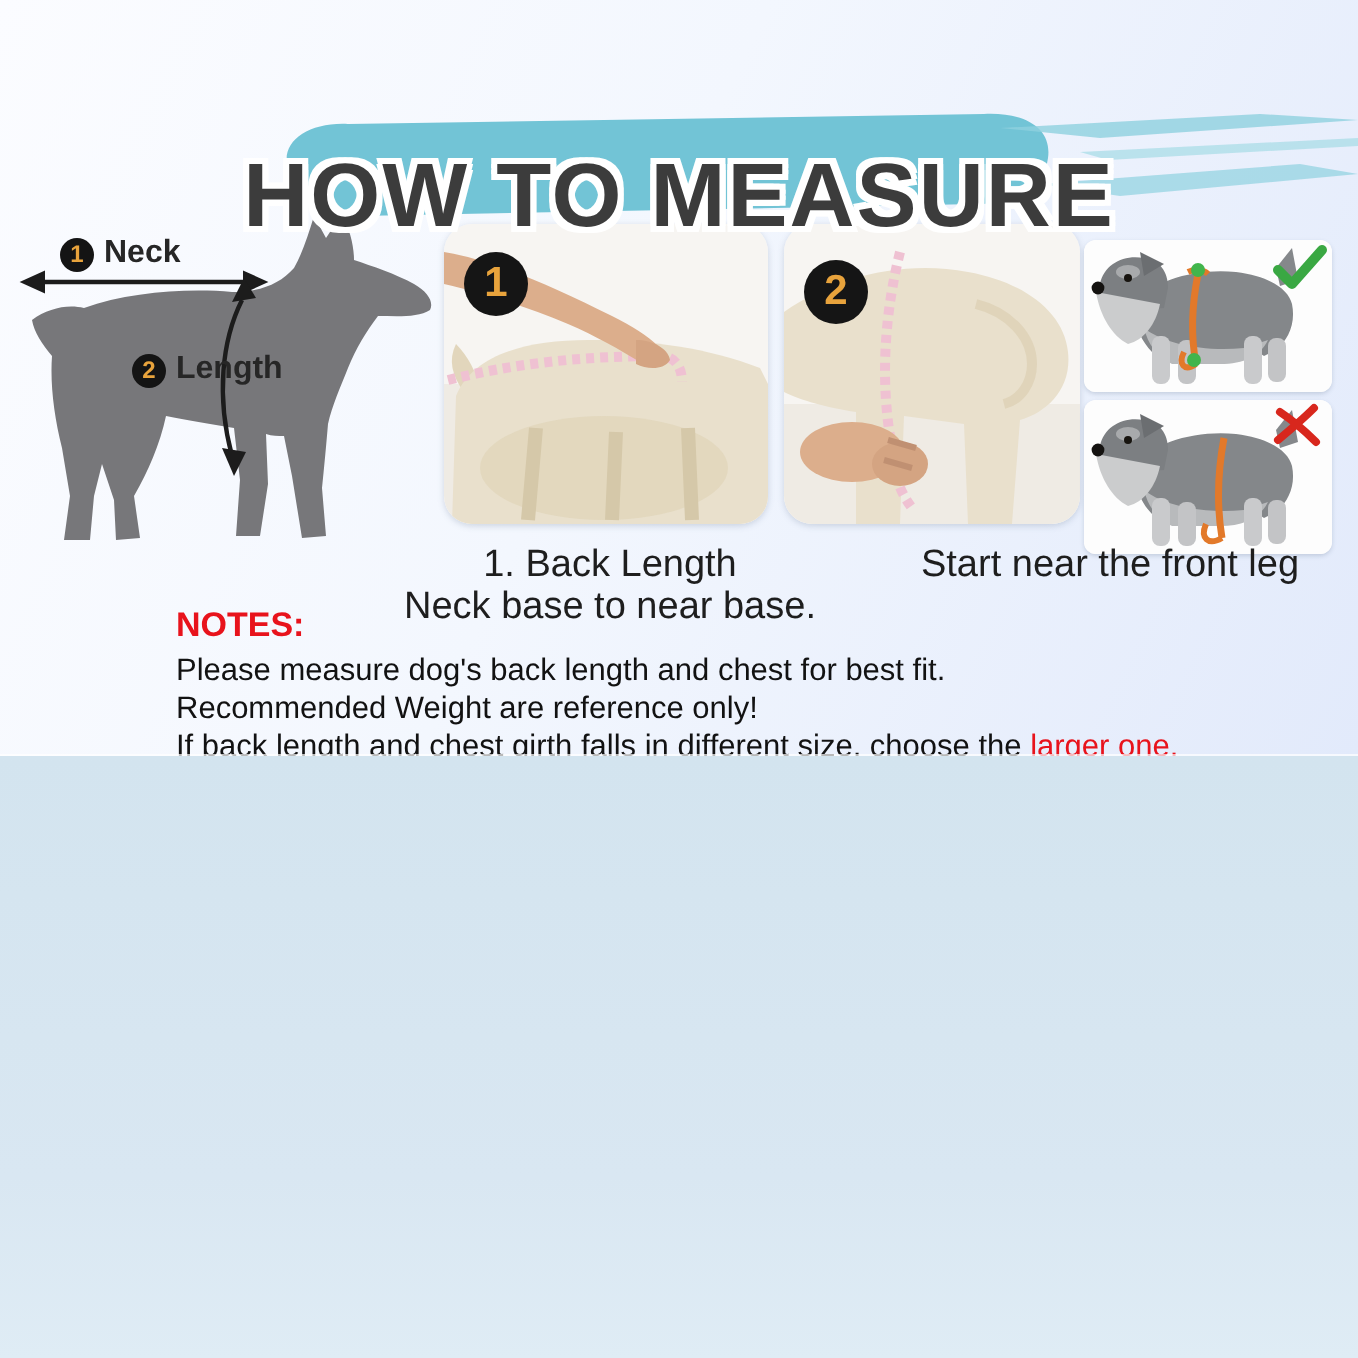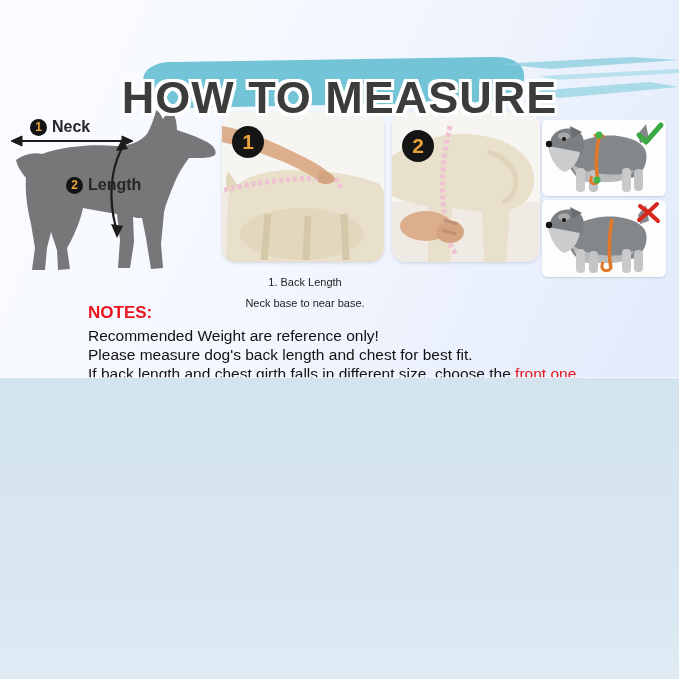--- a/index.html
+++ b/index.html
@@ -24,21 +24,21 @@
     font-size:16px;font-weight:700;color:#262626;z-index:2;}
   .num-badge{width:17px;height:17px;border-radius:50%;background:#141414;color:#e8a33c;
     font-size:12px;font-weight:800;display:flex;align-items:center;justify-content:center;}
   
   .photo{position:absolute;border-radius:14px;overflow:hidden;
     box-shadow:0 1px 3px rgba(90,110,140,.25);}
   .photo svg{display:block;}
   .photo-badge{position:absolute;width:32px;height:32px;border-radius:50%;background:#151515;
     color:#e8a33c;font-weight:800;font-size:21px;display:flex;align-items:center;
     justify-content:center;z-index:2;}
-  .caption{position:absolute;width:210px;text-align:center;font-size:11px;
+  .caption{position:absolute;width:210px;text-align:center;font-size:19px;
     line-height:21px;color:#1e1e1e;}
   
   .fit-card{position:absolute;border-radius:6px;overflow:hidden;background:#fdfdfd;
     box-shadow:0 1px 2px rgba(90,110,140,.25);}
   
   .notes{position:absolute;left:88px;top:303px;}
   .notes-heading{color:#e8131c;font-weight:700;font-size:17px;margin-bottom:3px;}
   .notes-line{font-size:15.5px;color:#121212;line-height:19px;}
   .notes-highlight{color:#e8131c;}
 </style>
@@ -170,27 +170,28 @@
           <path d="M98,6 C104,10 110,15 116,21 M115,4 C109,10 103,15 97,20" stroke="#d8271d" stroke-width="4" fill="none" stroke-linecap="round"></path>
         </g>
       </svg>
     </div>
 
     <div class="caption" style="left:200px;top:272px;">
       <div>1. Back Length</div>
       <div>Neck base to near base.</div>
     </div>
     <div class="caption" style="left:450px;top:272px;">
+      <div>Start near the front leg</div>
     </div>
 
     <div class="notes">
       <div class="notes-heading">NOTES:</div>
+      <div class="notes-line">Please measure dog's back length and chest for best fit.</div>
       <div class="notes-line">Recommended Weight are reference only!</div>
-      <div class="notes-line">Please measure dog's back length and chest for best fit.</div>
-      <div class="notes-line"><span>If back length and chest girth falls in different size, choose the </span><span class="notes-highlight">front one.</span></div>
+      <div class="notes-line"><span>If back length and chest girth falls in different size, choose the </span><span class="notes-highlight">larger one.</span></div>
     </div>
   </div>
 
   <div class="bottom-section">
 
     
     
     
     
     

